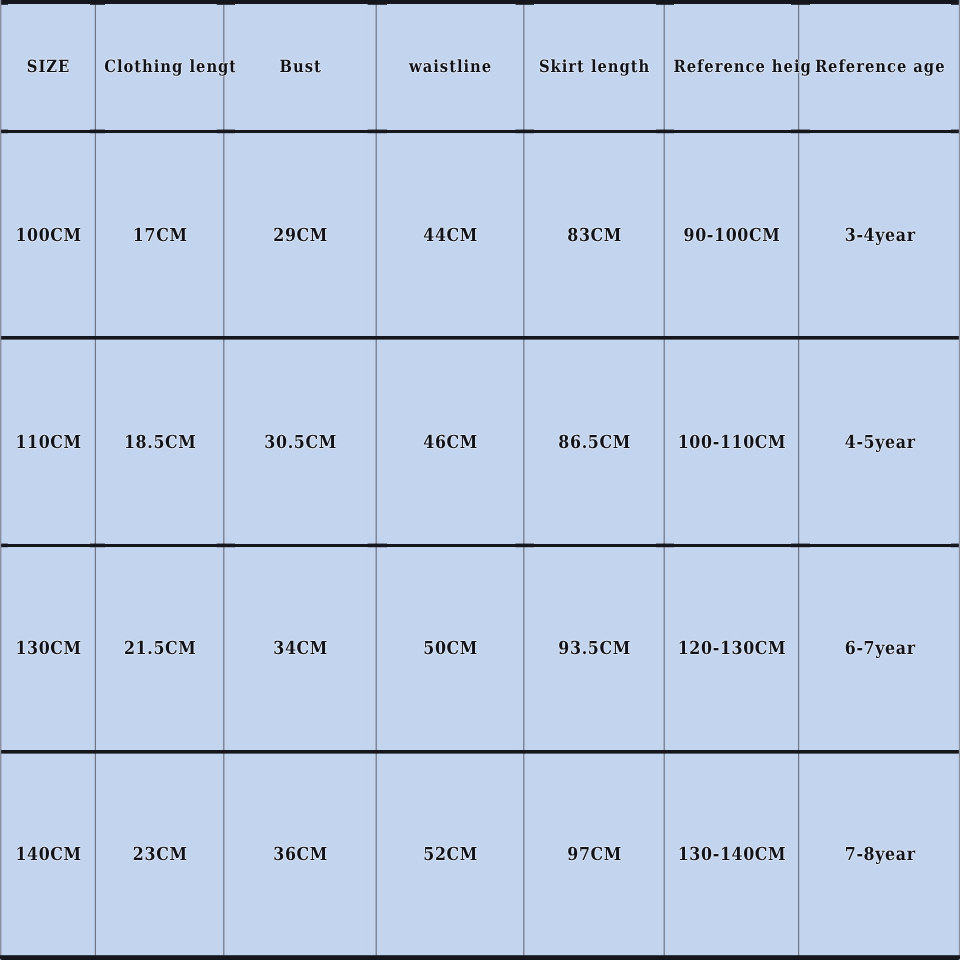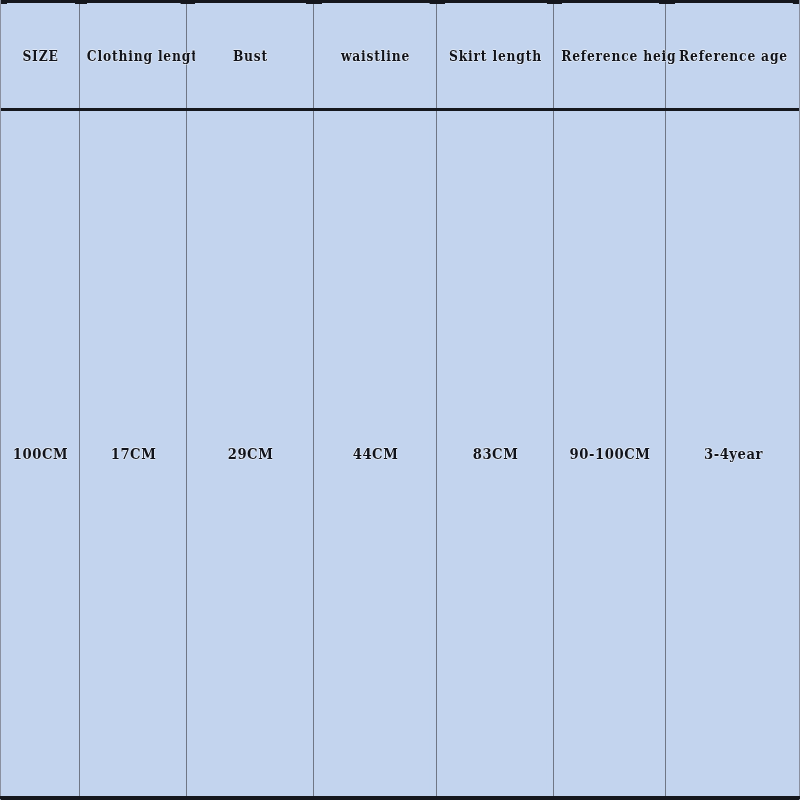--- a/index.html
+++ b/index.html
@@ -133,17 +133,44 @@
     <tbody>
       <tr class="data-row">
         <td>100CM</td>
         <td>17CM</td>
         <td>29CM</td>
         <td>44CM</td>
         <td>83CM</td>
         <td>90-100CM</td>
         <td>3-4year</td>
       </tr>
+      <tr class="data-row">
+        <td>110CM</td>
+        <td>18.5CM</td>
+        <td>30.5CM</td>
+        <td>46CM</td>
+        <td>86.5CM</td>
+        <td>100-110CM</td>
+        <td>4-5year</td>
+      </tr>
+      <tr class="data-row">
+        <td>130CM</td>
+        <td>21.5CM</td>
+        <td>34CM</td>
+        <td>50CM</td>
+        <td>93.5CM</td>
+        <td>120-130CM</td>
+        <td>6-7year</td>
+      </tr>
+      <tr class="data-row">
+        <td>140CM</td>
+        <td>23CM</td>
+        <td>36CM</td>
+        <td>52CM</td>
+        <td>97CM</td>
+        <td>130-140CM</td>
+        <td>7-8year</td>
+      </tr>
     </tbody>
   </table>
 
   <div class="frame-bottom"></div>
 </div>
 
 </body></html>

